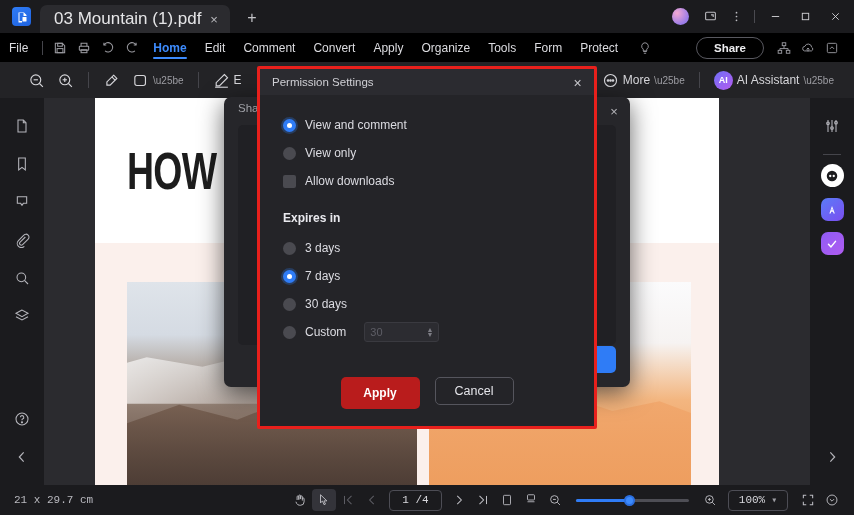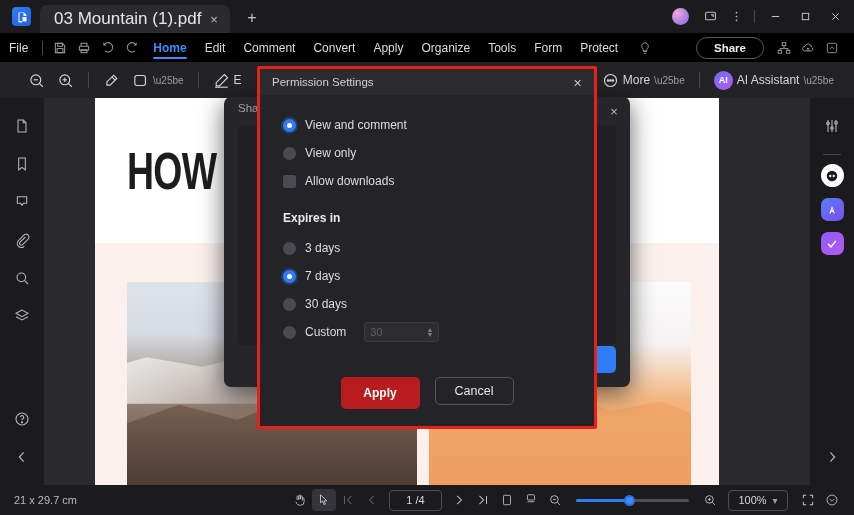--- a/index.html
+++ b/index.html
@@ -303,21 +303,21 @@
   .cancel-btn {
     width: 79px; height: 28px; border-radius: 5px; background: transparent;
     border: 1px solid #55555d; color: #e4e4e9; font-size: 12.5px;
     display: flex; align-items: center; justify-content: center; cursor: pointer;
   }
 
   
   .statusbar {
     position: absolute; left: 0; bottom: 0; width: 854px; height: 30px;
     background: #1b1b1e;
-    display: flex; align-items: center;
+    display: flex; align-items: center; font-family: Liberation Mono, monospace;
   }
   .status-dims { color: #b9b9bf; font-size: 11px; padding-left: 14px; }
   .st-icon {
     width: 24px; height: 22px; display: flex; align-items: center; justify-content: center;
     color: #bdbdc3; cursor: pointer; border-radius: 4px;
   }
   .st-icon.sel { background: #34343a; }
   .st-icon svg { width: 14px; height: 14px; }
   .st-icon.dim { color: #5d5d64; }
   .page-box {

